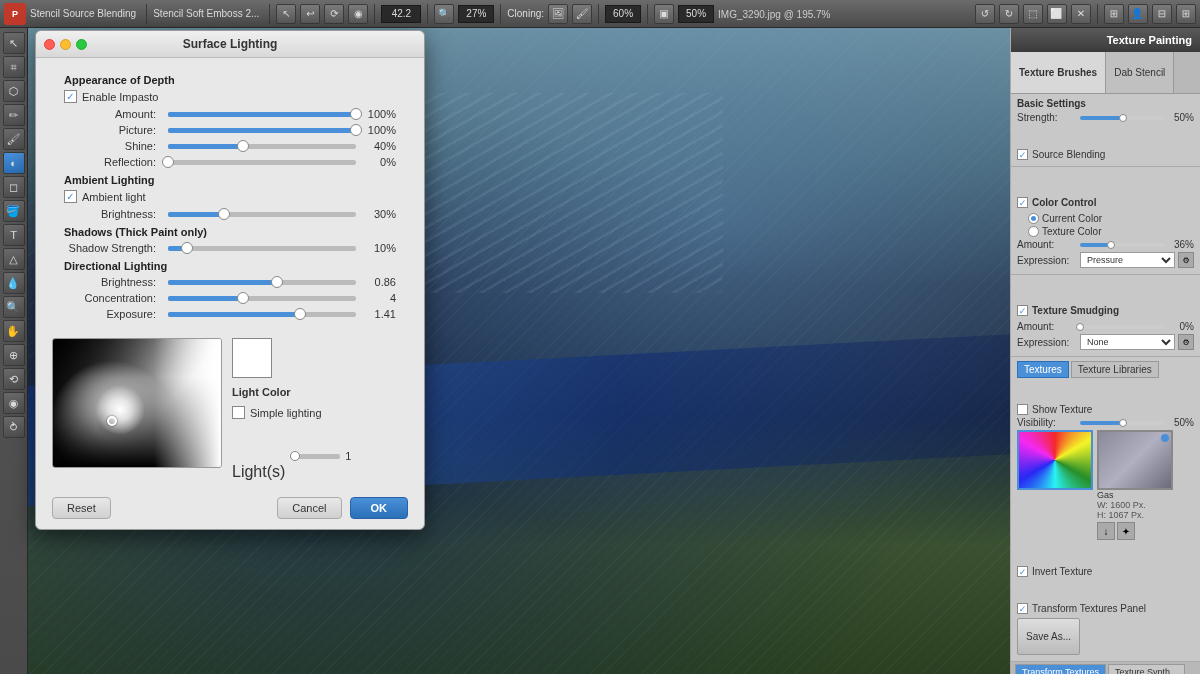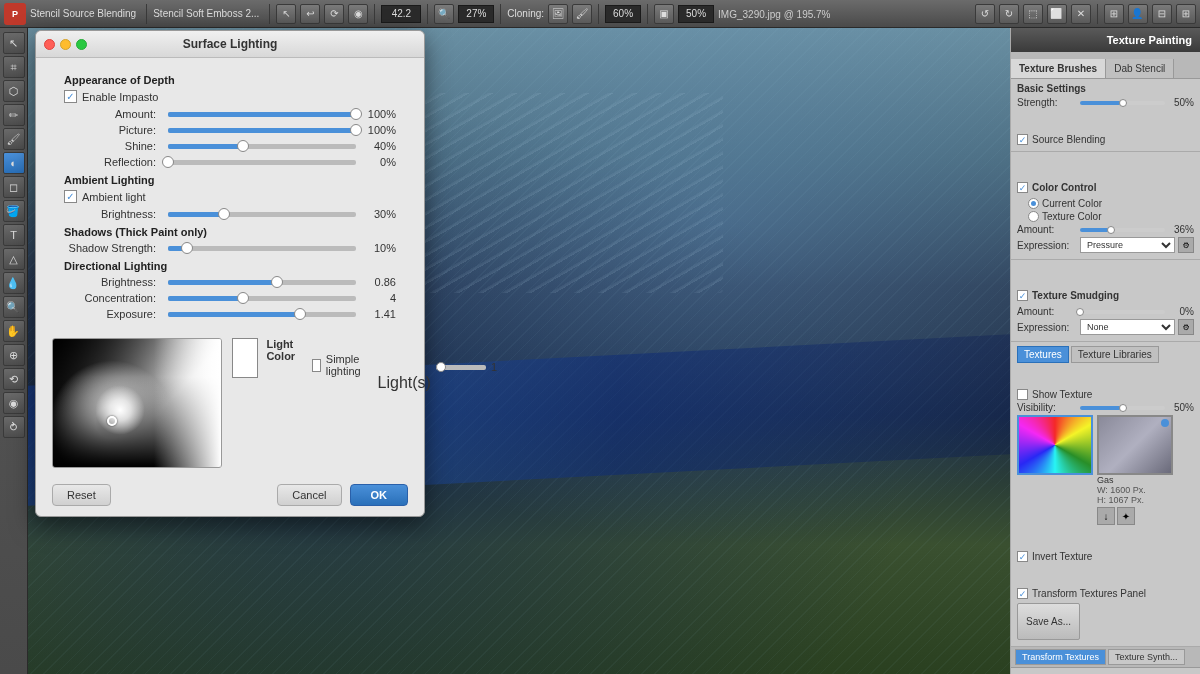--- a/index.html
+++ b/index.html
@@ -167,27 +167,26 @@
       font-weight: bold;
       padding: 6px 8px;
       text-align: right;
     }
     .panel-tabs {
       display: flex;
       background: #b8b8b8;
       border-bottom: 1px solid #999;
     }
     .panel-tab {
-      padding: 4px 8px;
+      padding: 15px 8px;
       font-size: 10px;
       cursor: pointer;
       border-right: 1px solid #999;
       background: #c0c0c0;
       color: #333;
-      margin-top: 7px;
     }
     .panel-tab.active {
       background: #d8d8d8;
       font-weight: bold;
     }
     .panel-section {
       padding: 4px 6px;
       border-bottom: 1px solid #aaa;
     }
     .panel-section-title {
@@ -531,21 +530,21 @@
       width: 10px;
       height: 10px;
       border: 2px solid white;
       border-radius: 50%;
       box-shadow: 0 0 2px rgba(0,0,0,0.8);
       left: 32%;
       top: 60%;
     }
     .color-right {
       display: flex;
-      flex-direction: row;
+      flex-direction: column;
       gap: 8px;
     }
     .color-swatch {
       width: 40px;
       height: 40px;
       background: white;
       border: 1px solid #888;
     }
     .color-label {
       font-size: 11px;

